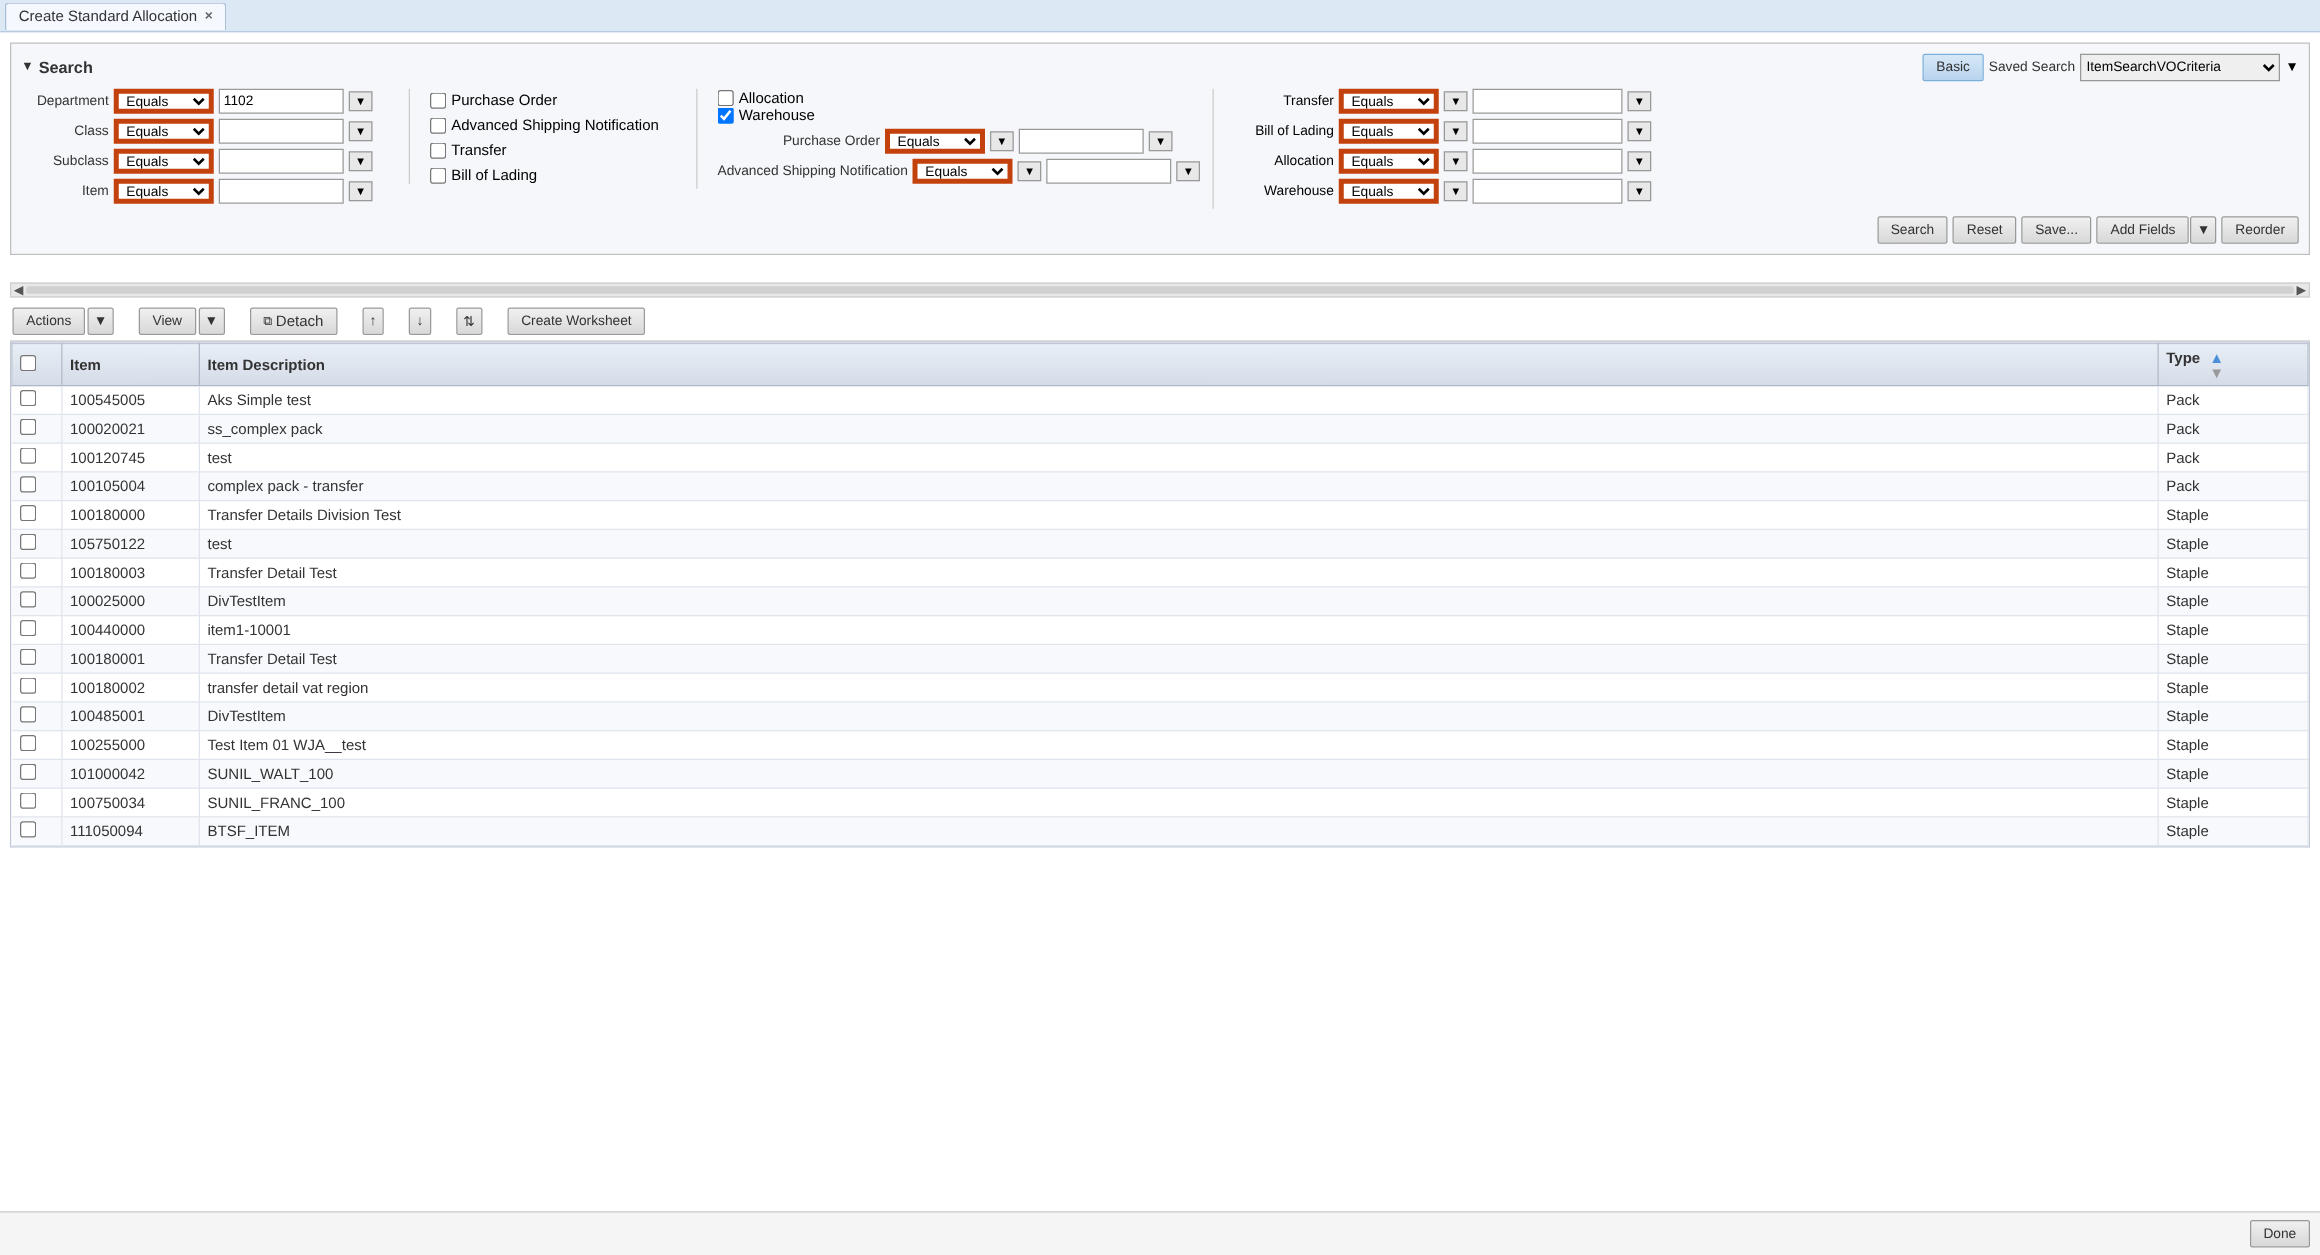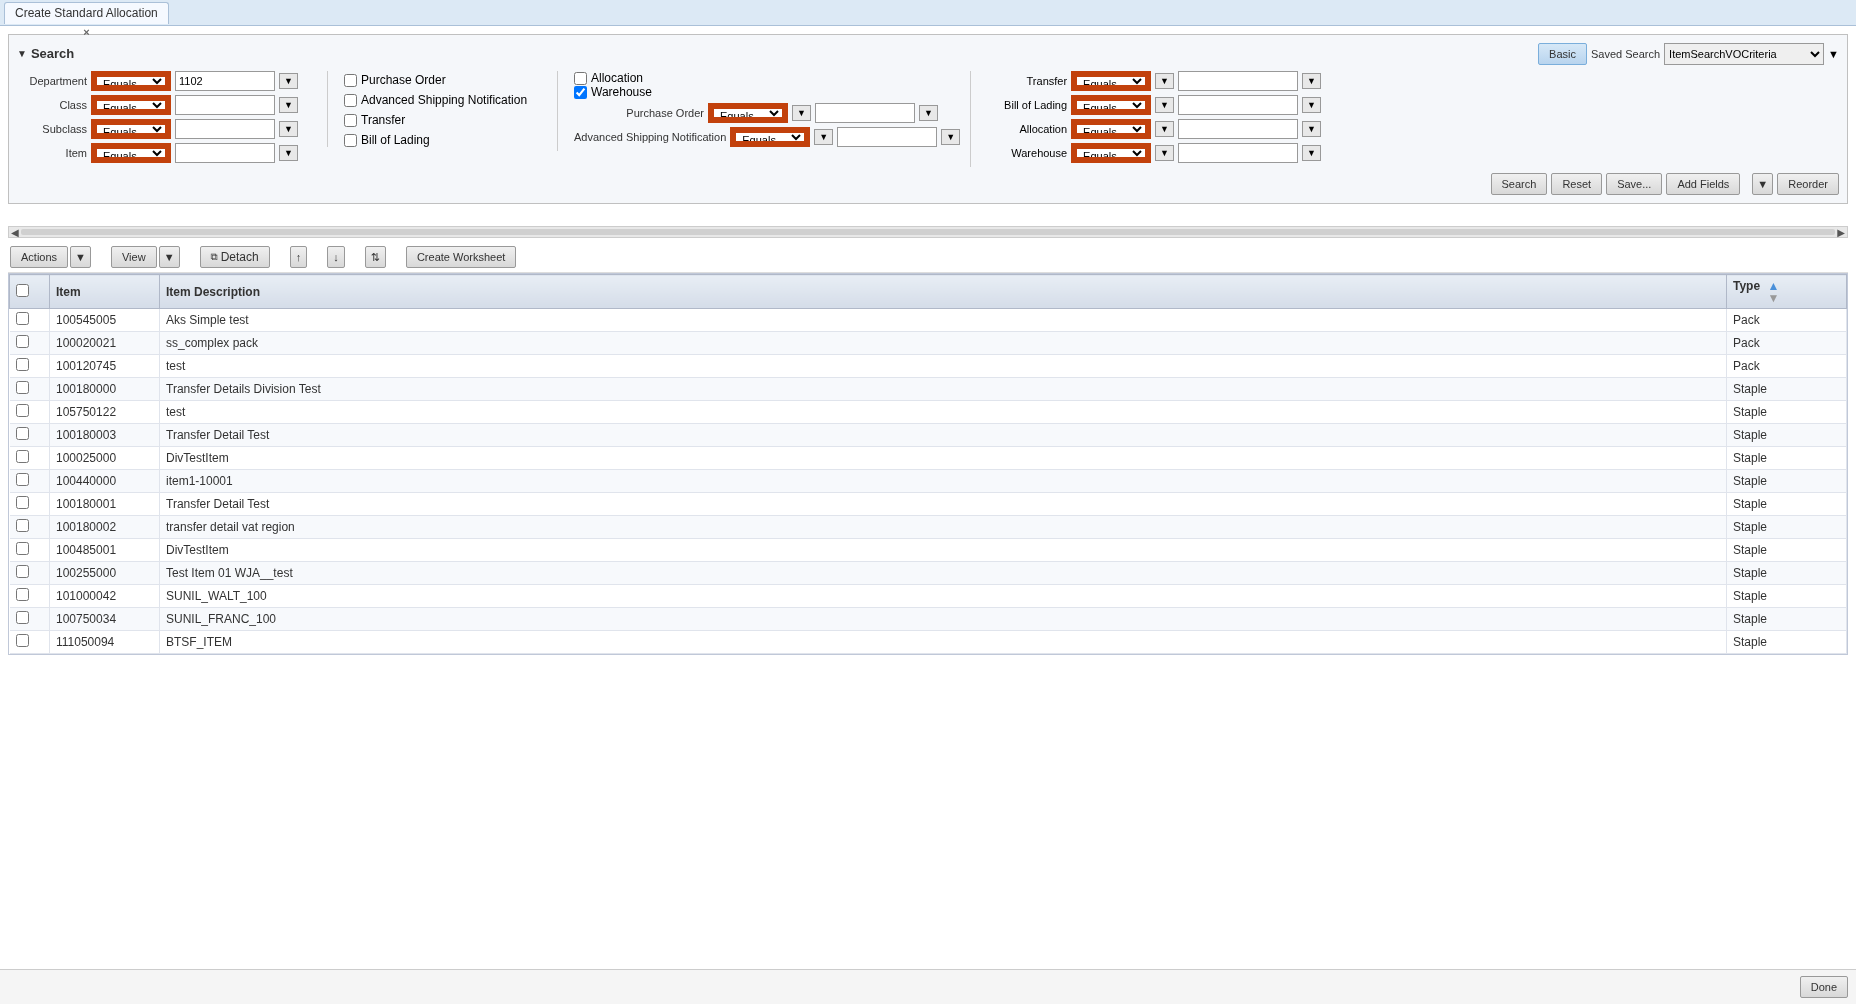--- a/index.html
+++ b/index.html
@@ -20,21 +20,20 @@
       background: #f5f9ff;
       border: 1px solid #aac0d8;
       border-bottom: none;
       padding: 3px 10px;
       height: 22px;
       cursor: pointer;
       font-size: 11px;
       color: #333;
       border-radius: 3px 3px 0 0;
       gap: 6px;
-      flex-direction: column;
     }
     .tab .tab-close {
       font-size: 11px;
       color: #666;
       cursor: pointer;
       font-weight: bold;
     }
 
     
     .main-content {
@@ -87,21 +86,21 @@
     .field-label-narrow {
       min-width: 130px;
       text-align: right;
       color: #333;
       font-size: 11px;
     }
 
     select.form-select {
       height: 20px;
       font-size: 11px;
-      border: 6px solid #c2410c;
+      border: 4px solid #c2410c;
       background: #fff;
       padding: 0 2px;
     }
     select.form-select-sm {
       width: 80px;
     }
     input.form-input {
       height: 20px;
       border: 1px solid #999;
       padding: 0 3px;
@@ -425,21 +424,21 @@
           <span style="cursor:pointer;border:1px solid #999;background:#e8e8e8;padding:2px 4px;font-size:9px;">▼</span>
         </div>
       </div>
 
     </div>
 
     <div class="search-actions">
       <button class="btn btn-primary">Search</button>
       <button class="btn btn-default">Reset</button>
       <button class="btn btn-default">Save...</button>
-      <div style="display:inline-flex; align-items:center; gap:12px;">
+      <div style="display:inline-flex; align-items:center; gap:1px;">
         <button class="btn btn-default">Add Fields</button>
         <button class="btn btn-default" style="padding:0 4px;">▼</button>
       </div>
       <button class="btn btn-default">Reorder</button>
     </div>
   </div>
 
   <div class="h-scroll-bar">
     <span class="h-scroll-arrow">◀</span>
     <div style="flex:1; background:#d0d0d0; height:6px; margin:0 2px; border-radius:2px;"></div>
@@ -503,20 +502,26 @@
       <td>Pack</td>
     </tr>
             <tr>
       <td><input type="checkbox" style=""></td>
       <td>100120745</td>
       <td>test</td>
       <td>Pack</td>
     </tr>
             <tr>
       <td><input type="checkbox" style=""></td>
+      <td>100105004</td>
+      <td>complex pack - transfer</td>
+      <td>Pack</td>
+    </tr>
+            <tr>
+      <td><input type="checkbox" style=""></td>
       <td>100180000</td>
       <td>Transfer Details Division Test</td>
       <td>Staple</td>
     </tr>
             <tr>
       <td><input type="checkbox" style=""></td>
       <td>105750122</td>
       <td>test</td>
       <td>Staple</td>
     </tr>

